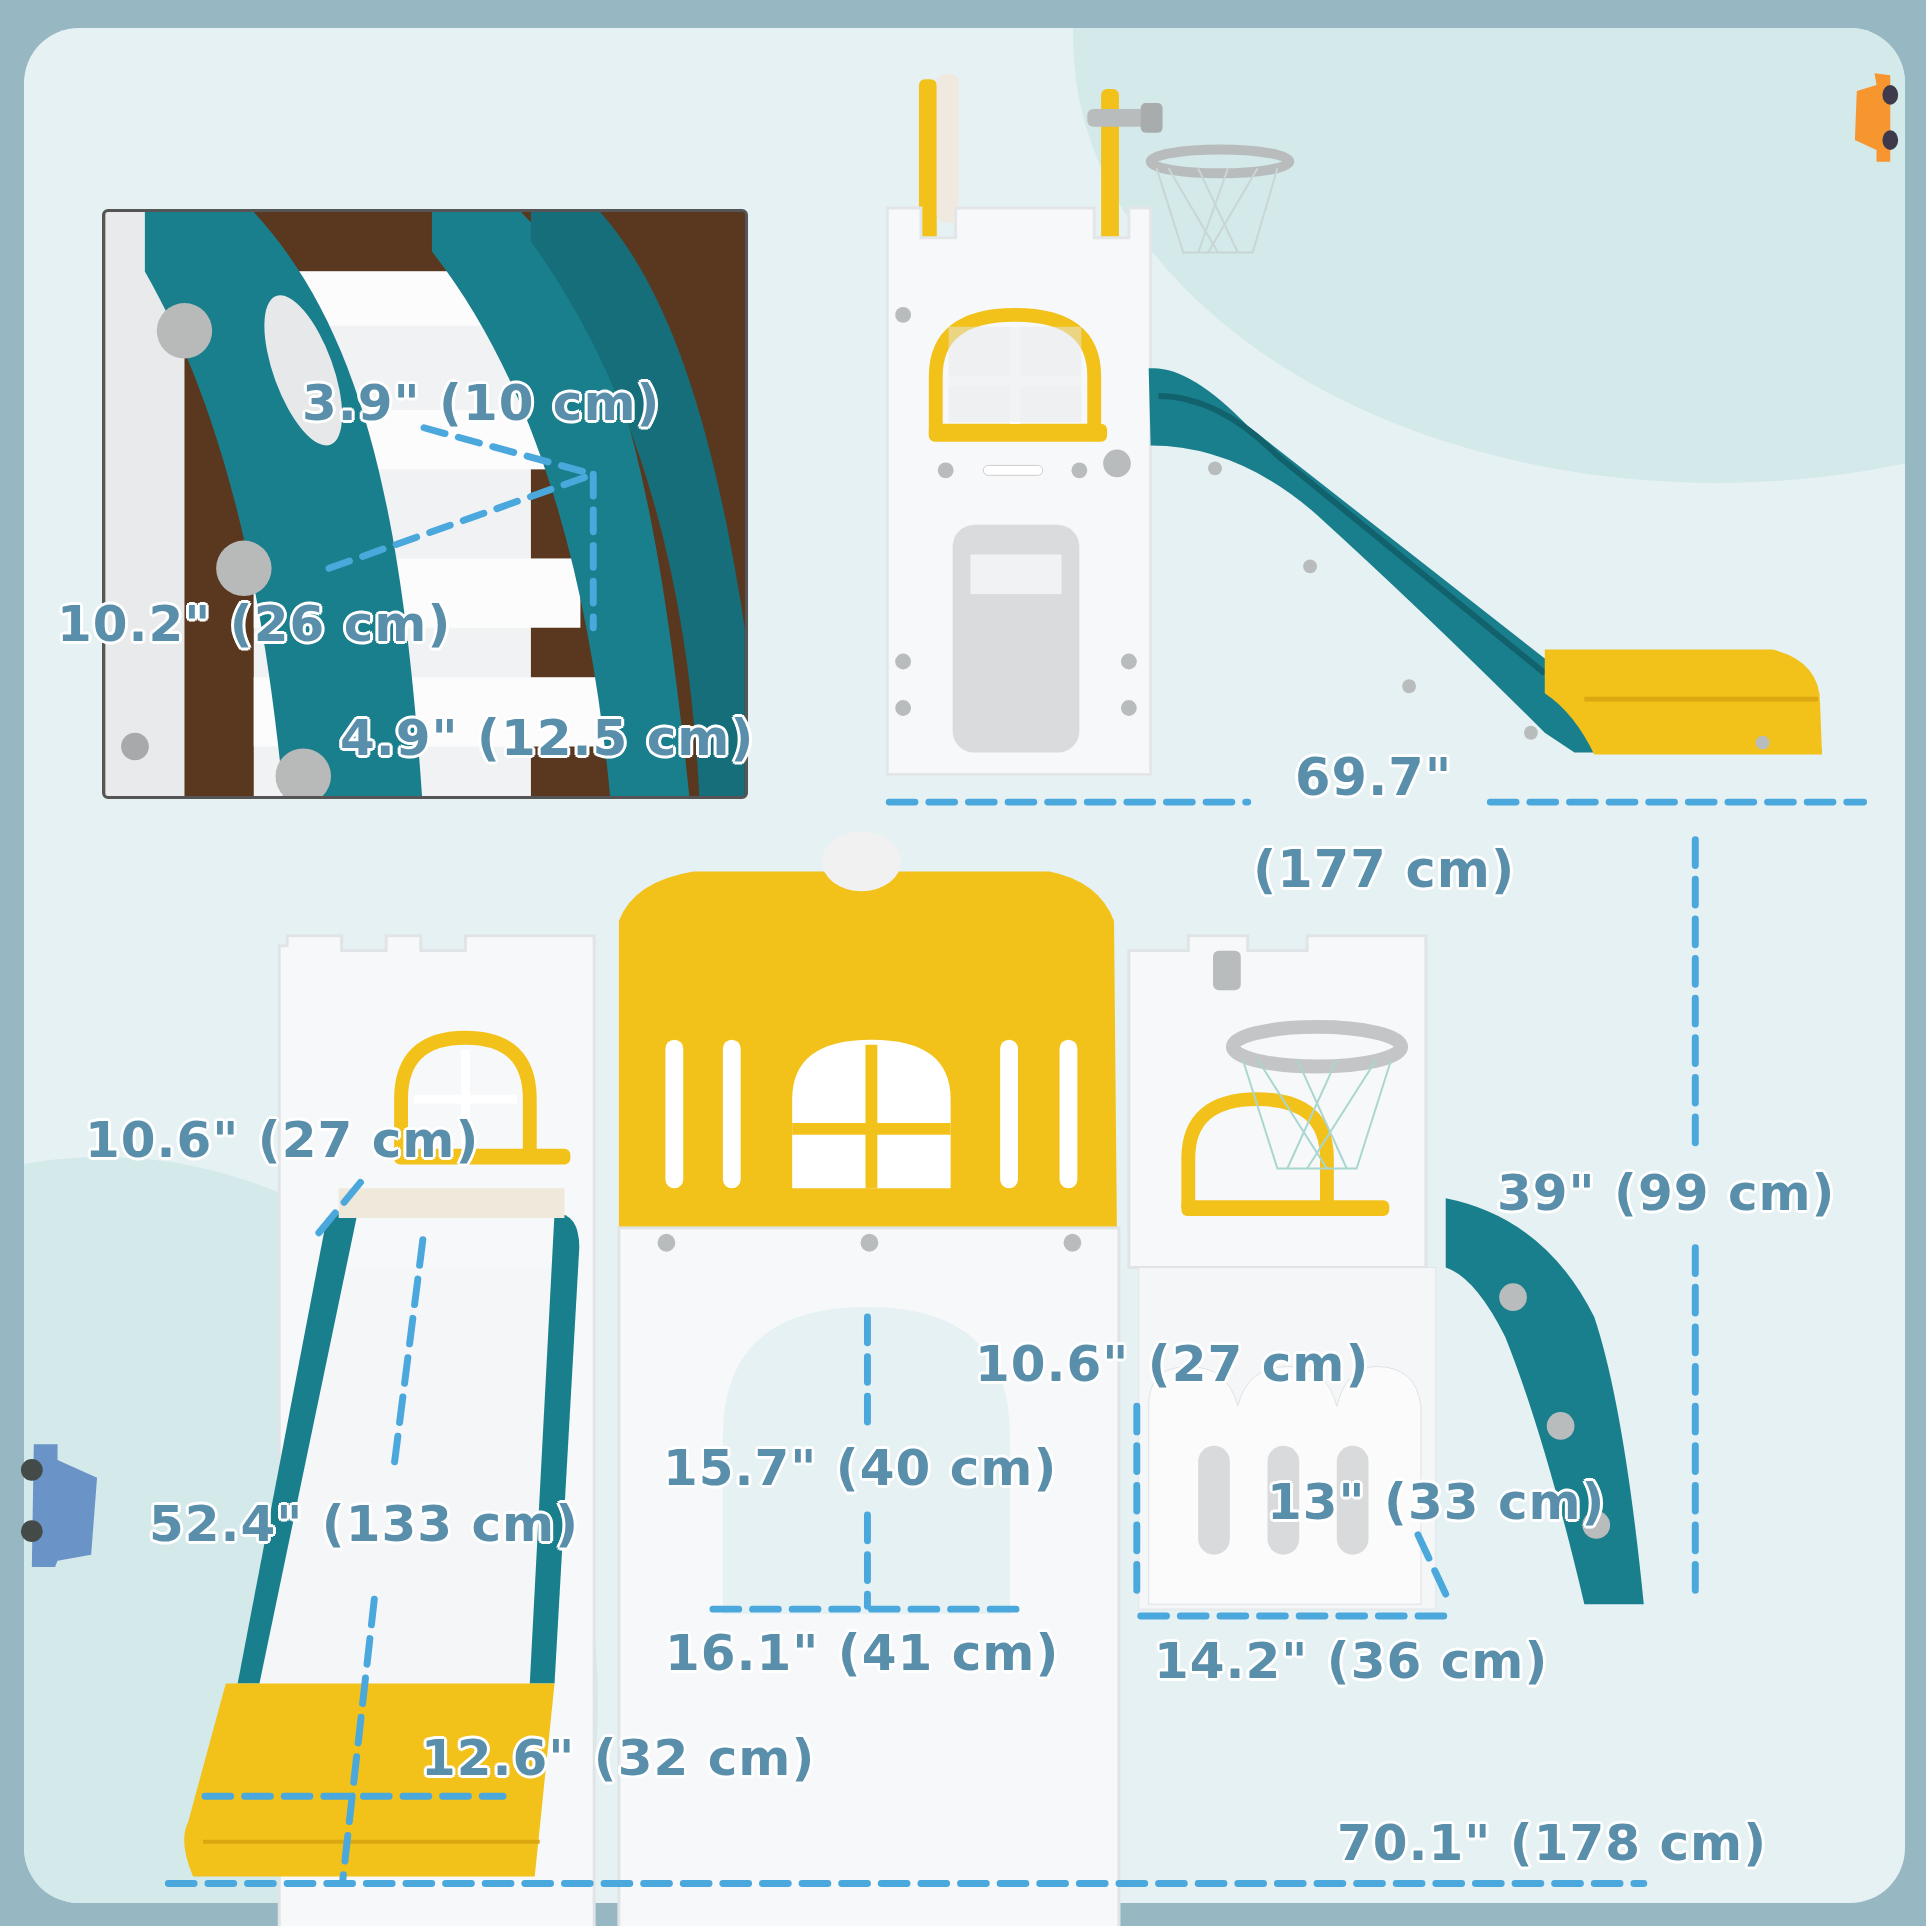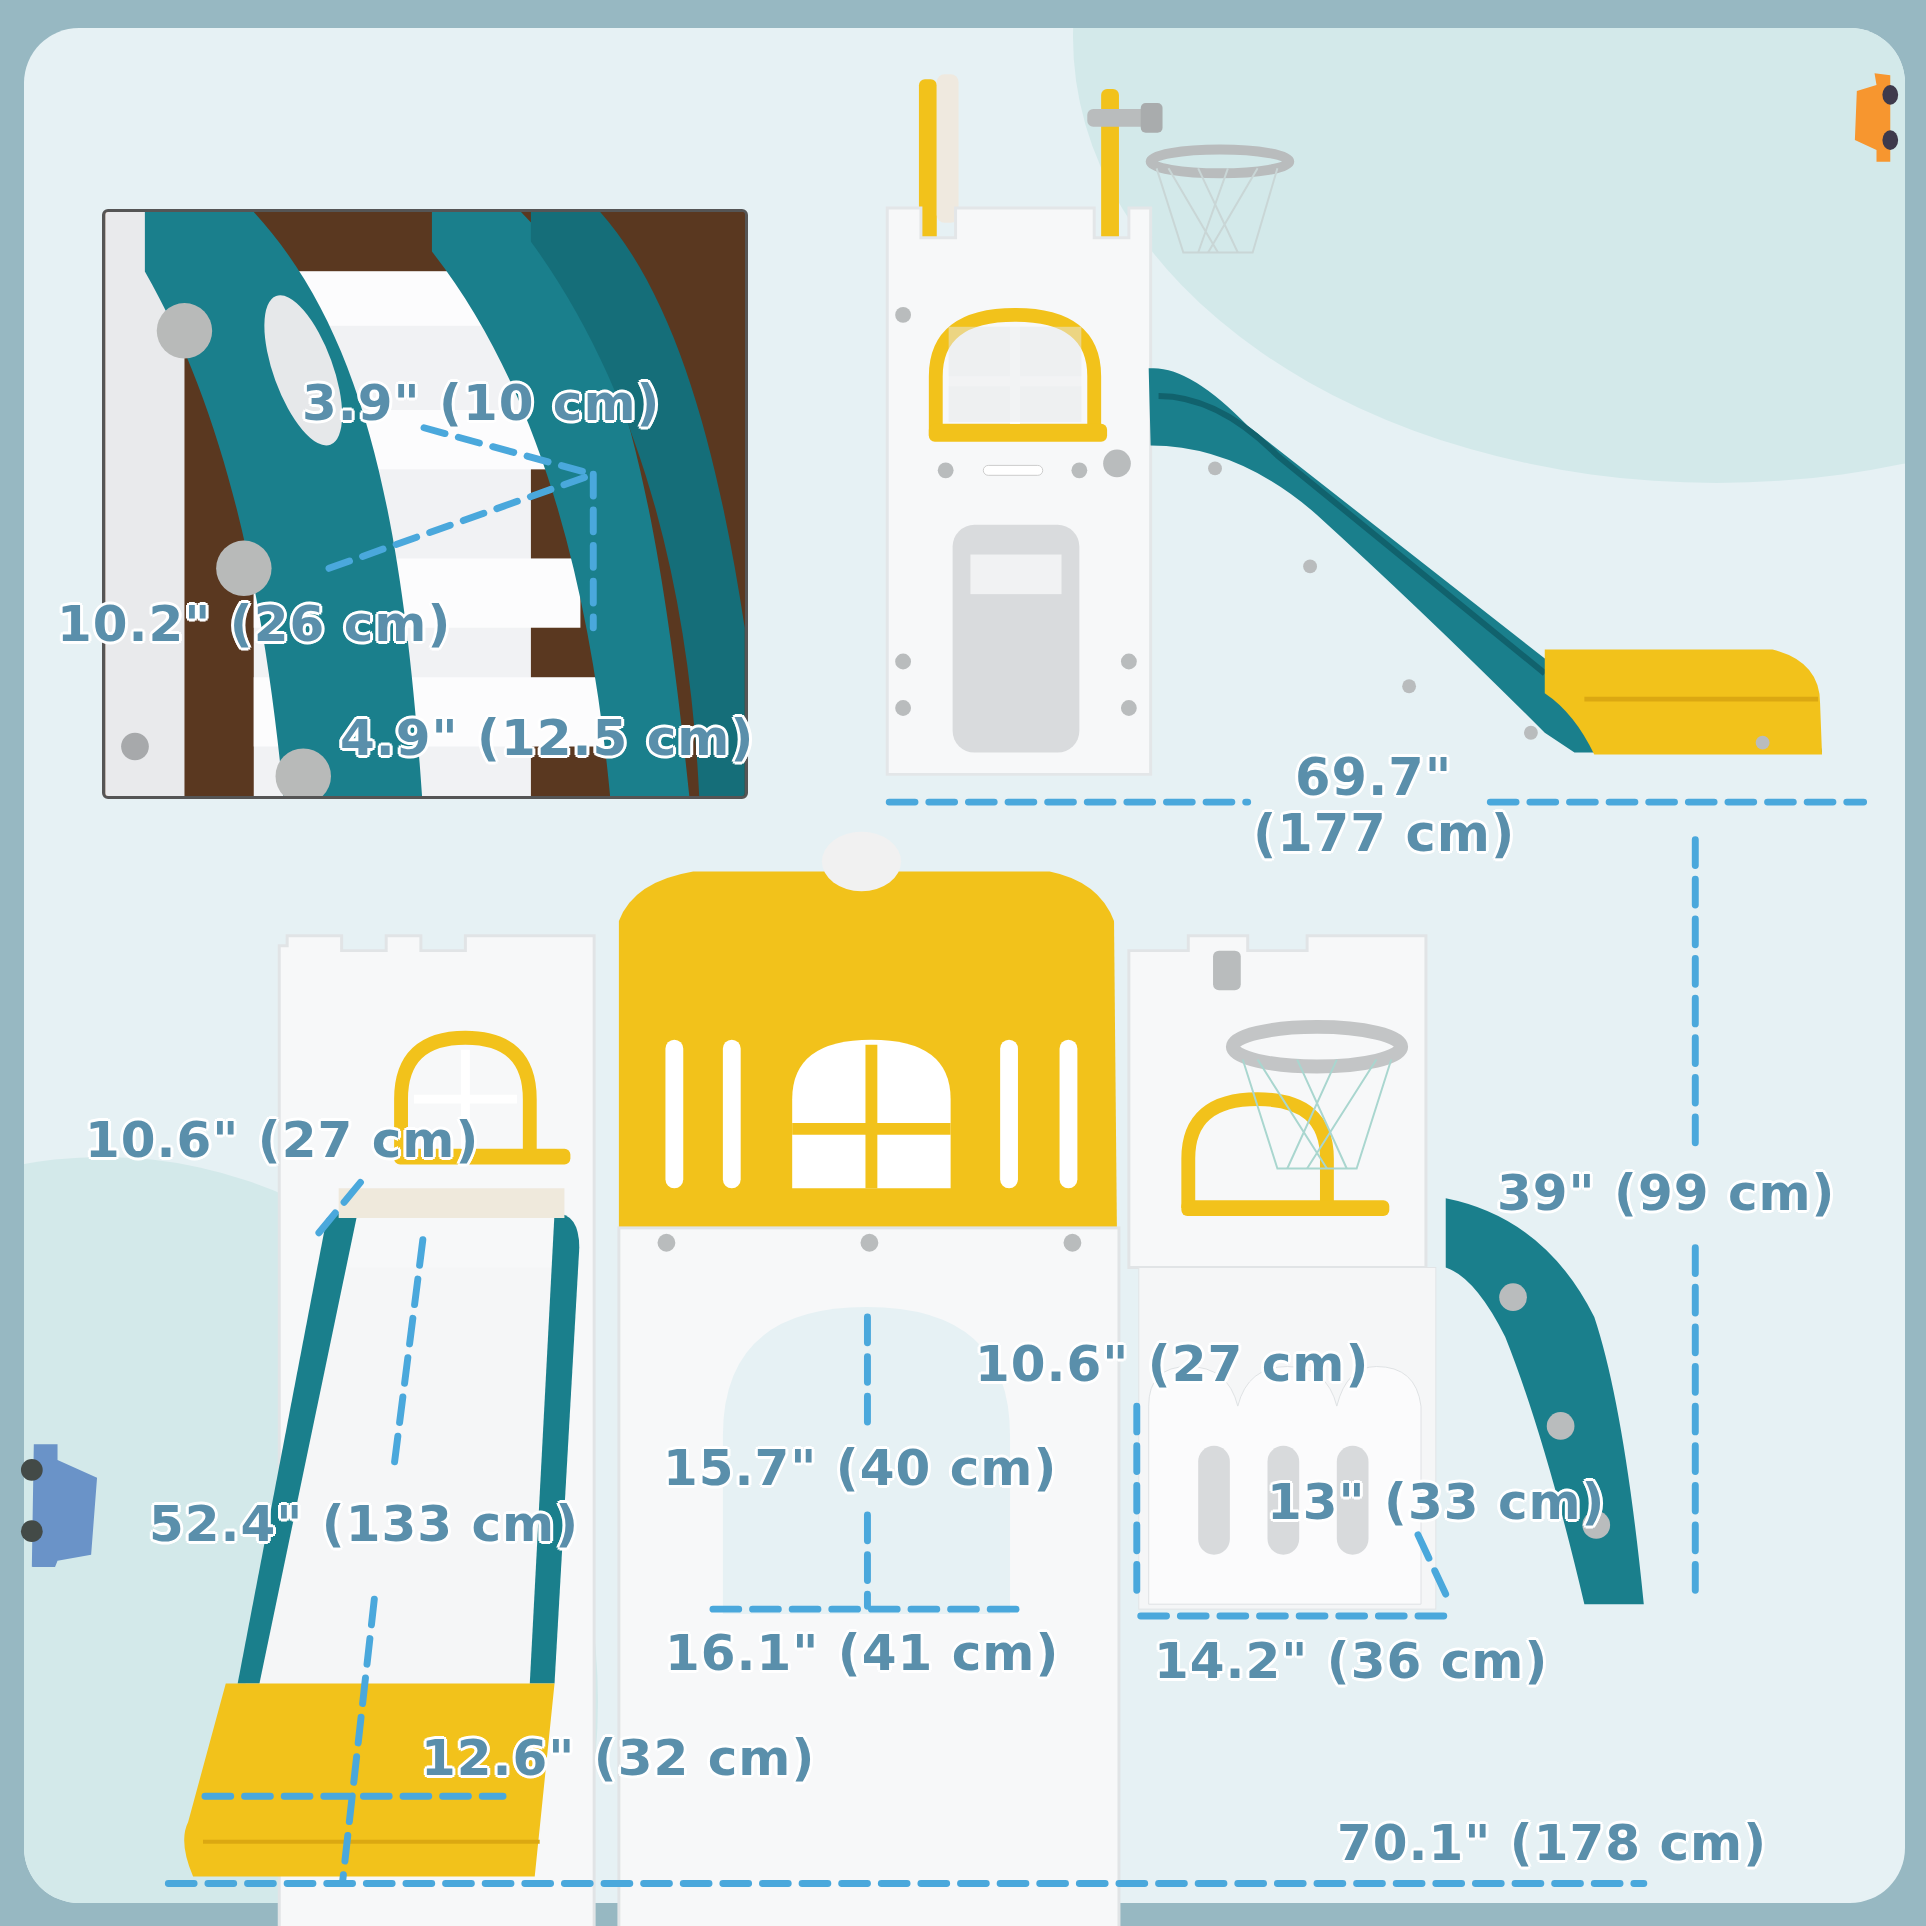--- a/index.html
+++ b/index.html
@@ -203,21 +203,21 @@
 
     <line x1="1432" y1="1550" x2="1460" y2="1610"></line>
 
     <line x1="1152" y1="1632" x2="1458" y2="1632"></line>
 
     <line x1="170" y1="1902" x2="1660" y2="1902"></line>
   </g>
 </svg>
 
 <div class="dim lg" style="left:1295px;top:752px;">69.7"</div>
-<div class="dim lg" style="left:1253px;top:808px;text-align:center;">(177 cm)</div>
+<div class="dim lg" style="left:1253px;top:844px;text-align:center;">(177 cm)</div>
 
 <div class="dim" style="left:85px;top:1115px;">10.6" (27 cm)</div>
 <div class="dim" style="left:149px;top:1499px;">52.4" (133 cm)</div>
 <div class="dim" style="left:421px;top:1733px;">12.6" (32 cm)</div>
 <div class="dim" style="left:663px;top:1443px;">15.7" (40 cm)</div>
 <div class="dim" style="left:665px;top:1628px;">16.1" (41 cm)</div>
 <div class="dim" style="left:975px;top:1339px;">10.6" (27 cm)</div>
 <div class="dim" style="left:1267px;top:1477px;">13" (33 cm)</div>
 <div class="dim" style="left:1154px;top:1636px;">14.2" (36 cm)</div>
 <div class="dim" style="left:1497px;top:1168px;">39" (99 cm)</div>

